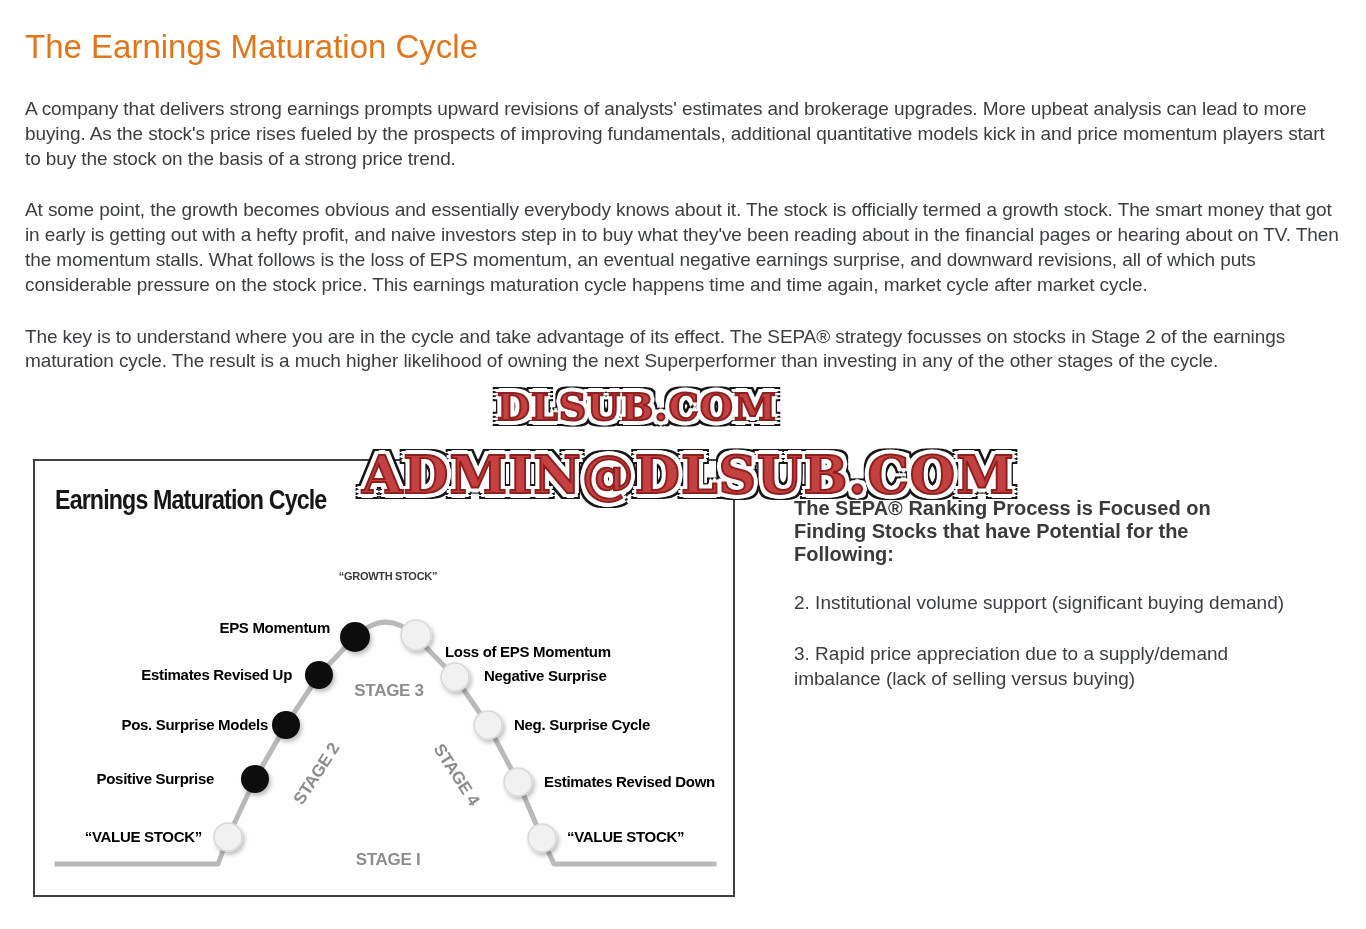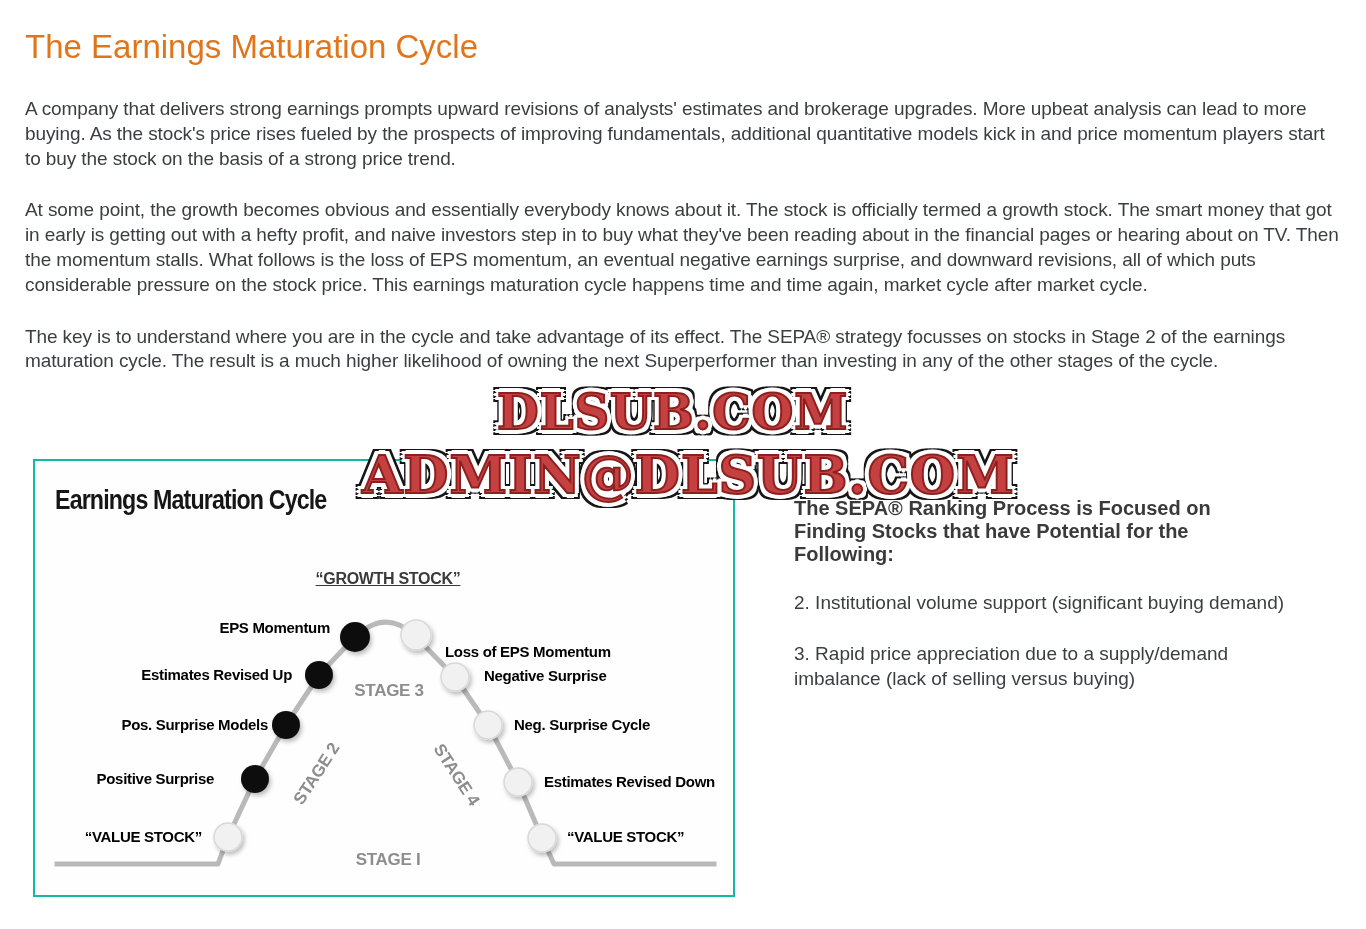--- a/index.html
+++ b/index.html
@@ -18,37 +18,37 @@
     font-family:"DejaVu Serif","Liberation Serif",serif; font-weight:700;
     color:#c54040; -webkit-text-stroke:2px #8e1f1f; letter-spacing:1px;
     text-shadow:
       3px 0 0 #fff,-3px 0 0 #fff,0 3px 0 #fff,0 -3px 0 #fff,
       3px 3px 0 #fff,-3px -3px 0 #fff,3px -3px 0 #fff,-3px 3px 0 #fff,
       4px 4px 0 #fff,-4px 4px 0 #fff,4px -4px 0 #fff,-4px -4px 0 #fff,
       5px 0 0 #fff,-5px 0 0 #fff,0 5px 0 #fff,0 -5px 0 #fff,
       6px 2px 0 #161616,-6px 2px 0 #161616,6px -2px 0 #161616,-6px -2px 0 #161616,
       2px 6px 0 #161616,-2px 6px 0 #161616,2px -6px 0 #161616,-2px -6px 0 #161616,
       6px 6px 0 #161616,-6px -6px 0 #161616,6px -6px 0 #161616,-6px 6px 0 #161616; }
-  .wm1 { left:497px; top:384px; font-size:48px; }
+  .wm1 { left:497px; top:384px; font-size:38px; }
   .wm2 { left:362px; top:444px; font-size:52px; }
 
   
   .figure { position:absolute; left:33px; top:459px; width:702px; height:438px;
-    border:2px solid #14b8a6; background:#fefefe; z-index:2; }
+    border:2px solid #404040; background:#fefefe; z-index:2; }
   .fig-inner { position:absolute; inset:0; }
   .fig-svg { position:absolute; left:0; top:0; }
   .fig-title { position:absolute; left:20px; top:24px; font-size:27px; font-weight:700;
     color:#161616; letter-spacing:-1px; transform:scaleX(0.86); transform-origin:left top;
     white-space:nowrap; }
   .flabel { position:absolute; font-size:15px; font-weight:700; color:#000000;
     letter-spacing:-0.3px; white-space:nowrap; }
   .flabel.r { text-align:left; }
   .flabel.l { text-align:right; }
   .growth { position:absolute; left:253px; top:109px; width:200px; text-align:center;
-    font-size:16px; font-weight:700; color:#3a3a3a; letter-spacing:-0.3px;text-decoration:underline; }
+    font-size:11px; font-weight:700; color:#3a3a3a; letter-spacing:-0.3px; }
   .stage { position:absolute; width:100px; text-align:center; font-size:17px;
     font-weight:700; color:#8d8d8d; letter-spacing:-0.3px; white-space:nowrap; }
   .stage2 { left:232px; top:303px; transform:rotate(-57deg); }
   .stage3 { left:304px; top:220px; }
   .stage4 { left:371px; top:304px; transform:rotate(57deg); }
   .stage1 { left:303px; top:389px; }
 
   
   .sidebar { position:absolute; left:794px; top:497px; width:494px; z-index:3; }
   .sb-head { font-size:20px; font-weight:700; color:#3a3a3a; line-height:23px;

